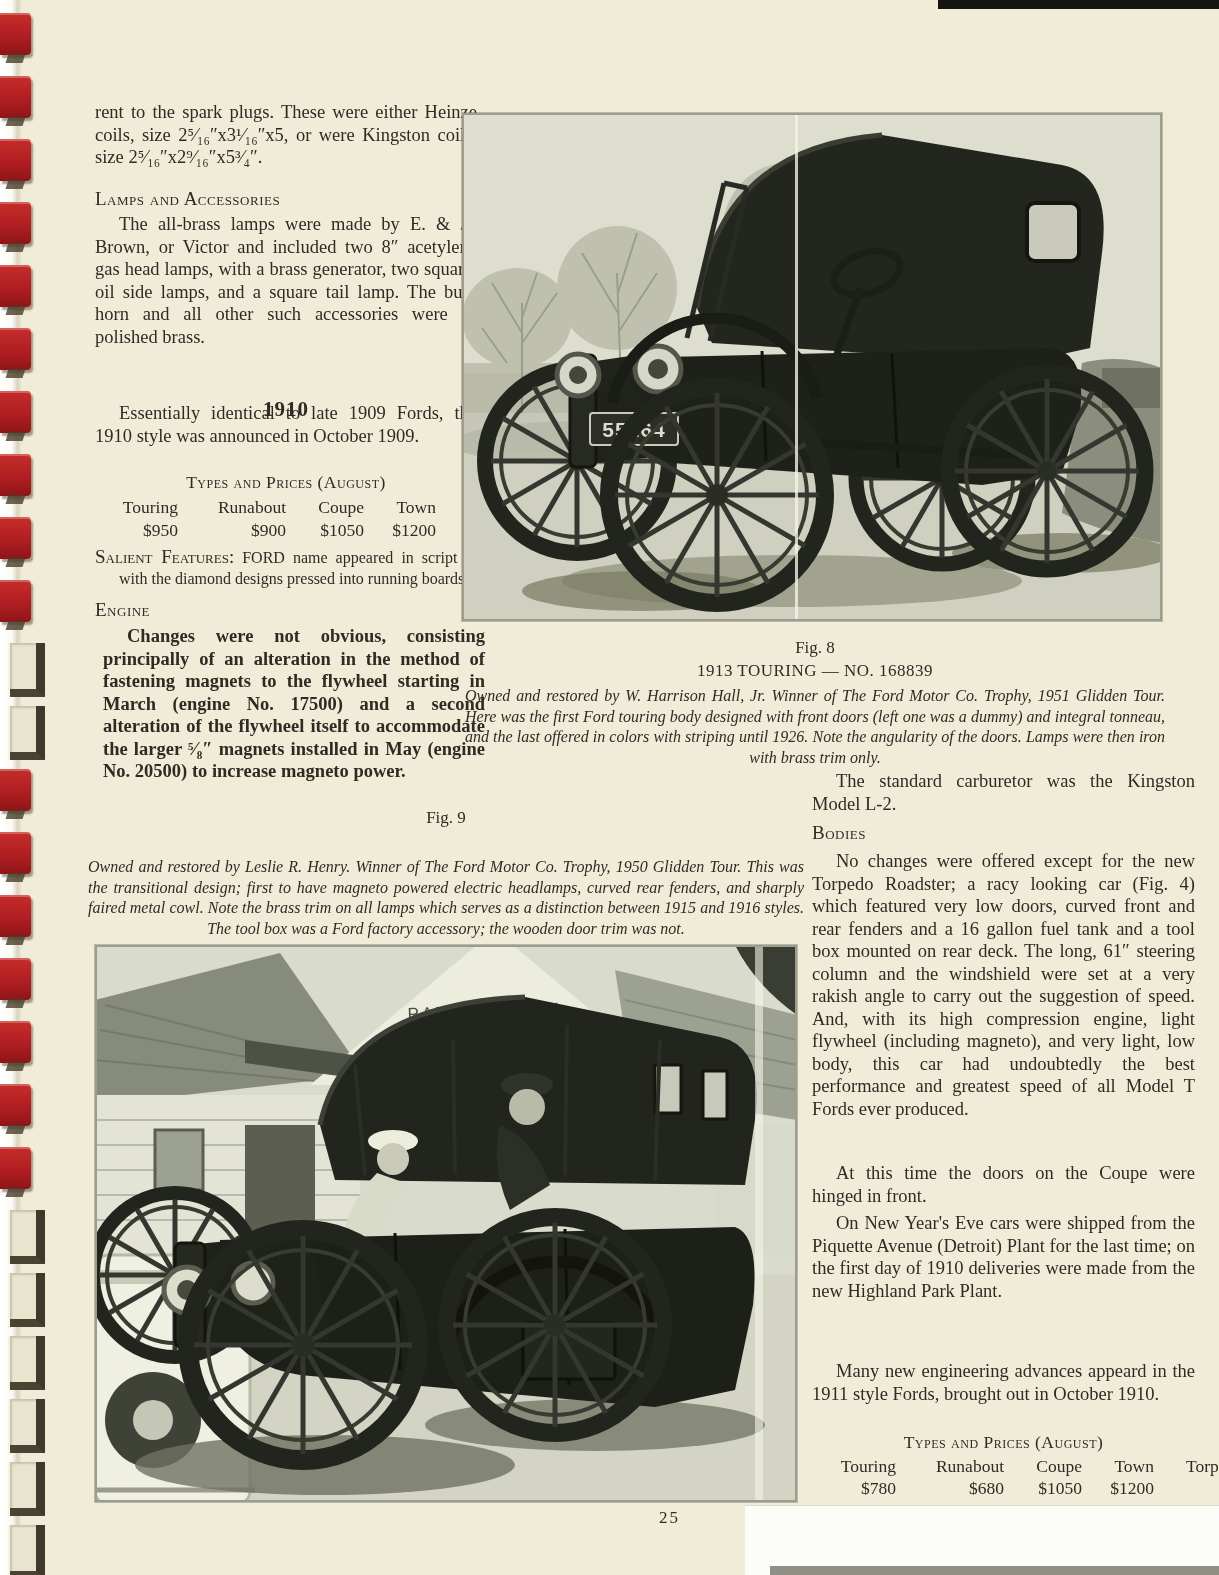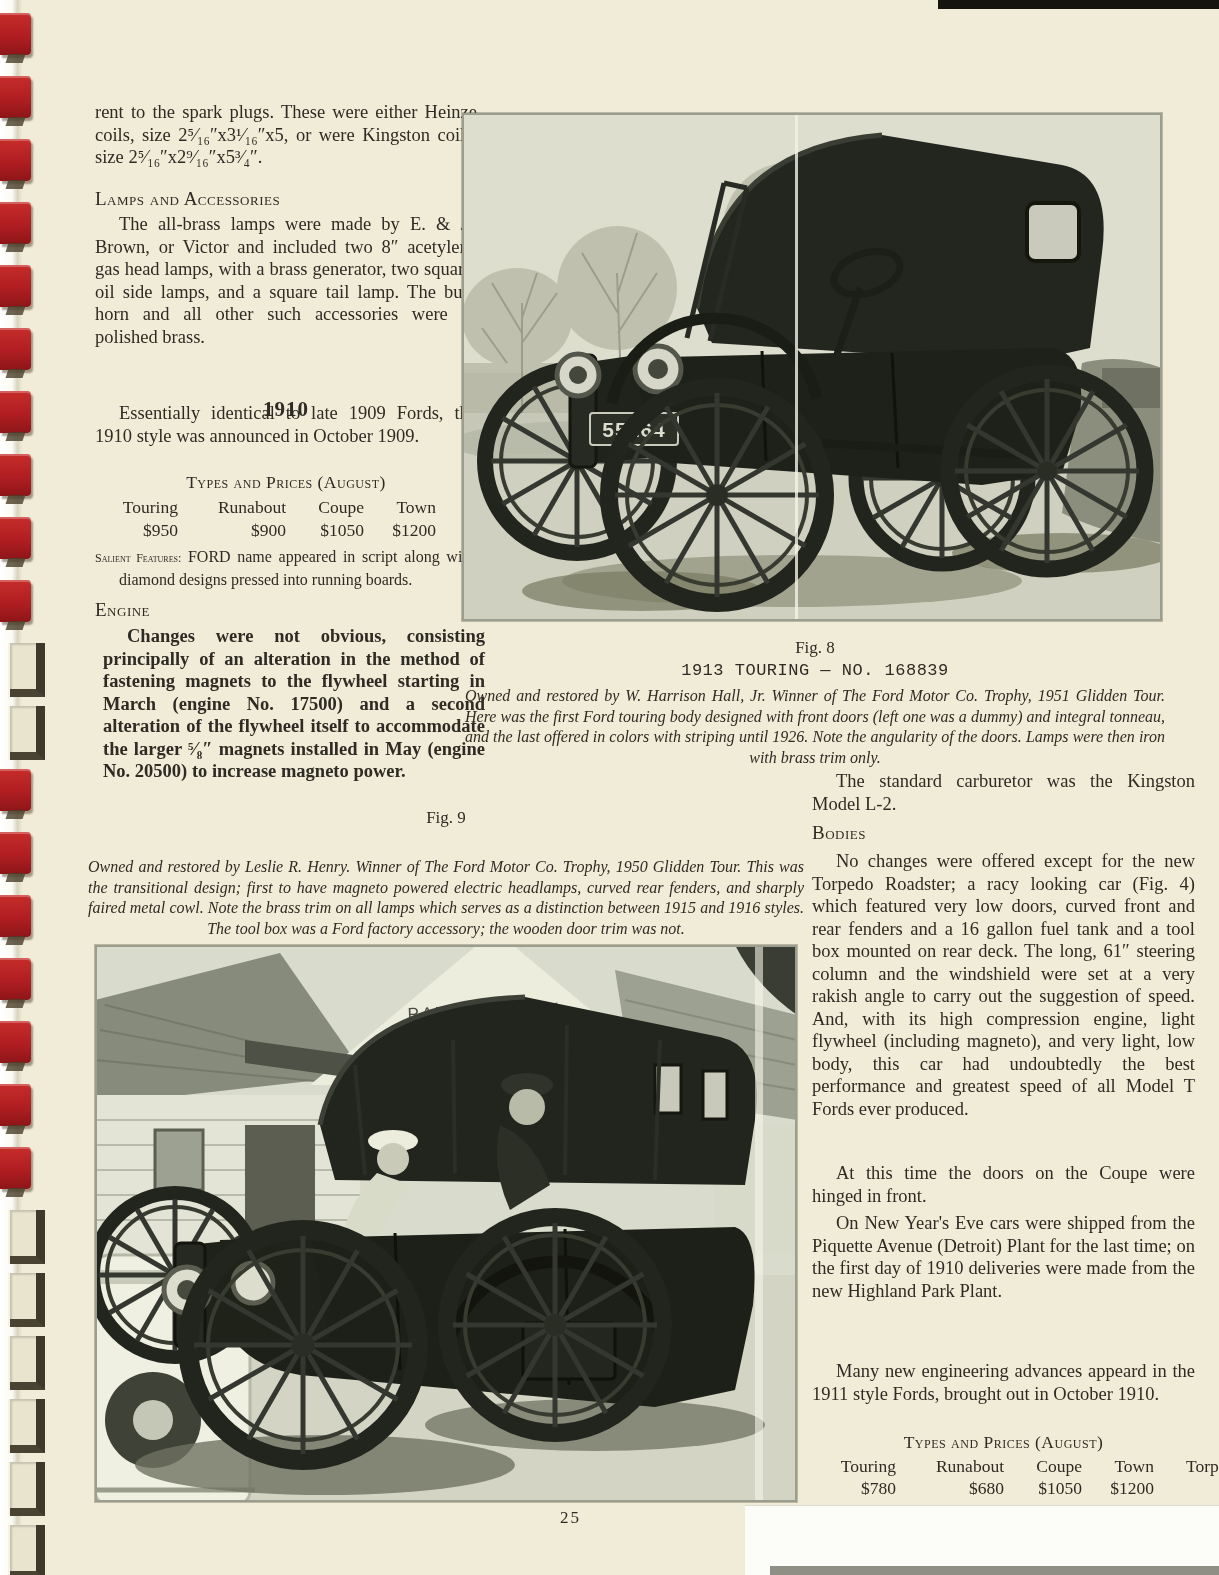--- a/index.html
+++ b/index.html
@@ -30,25 +30,25 @@
   
   .blk{position:absolute;}
   .body-text{font-size:18.5px;line-height:22.5px;text-align:justify;}
   .indent{text-indent:24px;}
   .shead{font-variant:small-caps;font-size:19px;letter-spacing:.5px;}
   .shead-center{text-align:center;}
   .year-head{font-weight:bold;font-size:21px;text-align:center;letter-spacing:1px;}
   .ptable{display:grid;grid-template-columns:88px 108px 78px 72px 90px;font-size:17.5px;}
   .ptable div{text-align:right;}
   .salient{font-size:16px;line-height:21px;padding-left:24px;text-indent:-24px;text-align:justify;}
-  .salient .shead-inline{font-variant:small-caps;font-size:12px;}
+  .salient .shead-inline{font-variant:small-caps;font-size:19px;}
   .figlabel{text-align:center;font-size:17px;}
-  .figtitle{text-align:center;font-size:17px;letter-spacing:.5px;font-family:Liberation Mono, monospace;}
+  .figtitle{text-align:center;font-size:17px;letter-spacing:.5px;}
   .figcap{font-style:italic;font-size:16px;line-height:20.5px;text-align:justify;text-align-last:center;}
-  .pagenum{position:absolute;left:560px;top:1508px;width:120px;text-align:left;
+  .pagenum{position:absolute;left:560px;top:1508px;width:120px;text-align:right;
     font-size:17px;letter-spacing:2px;}
 
   .photo{position:absolute;box-shadow:0 0 0 1px rgba(110,105,85,.4);}
   .photo svg{display:block;}
 </style>
 </head>
 <body>
 
 <div class="page">
 

